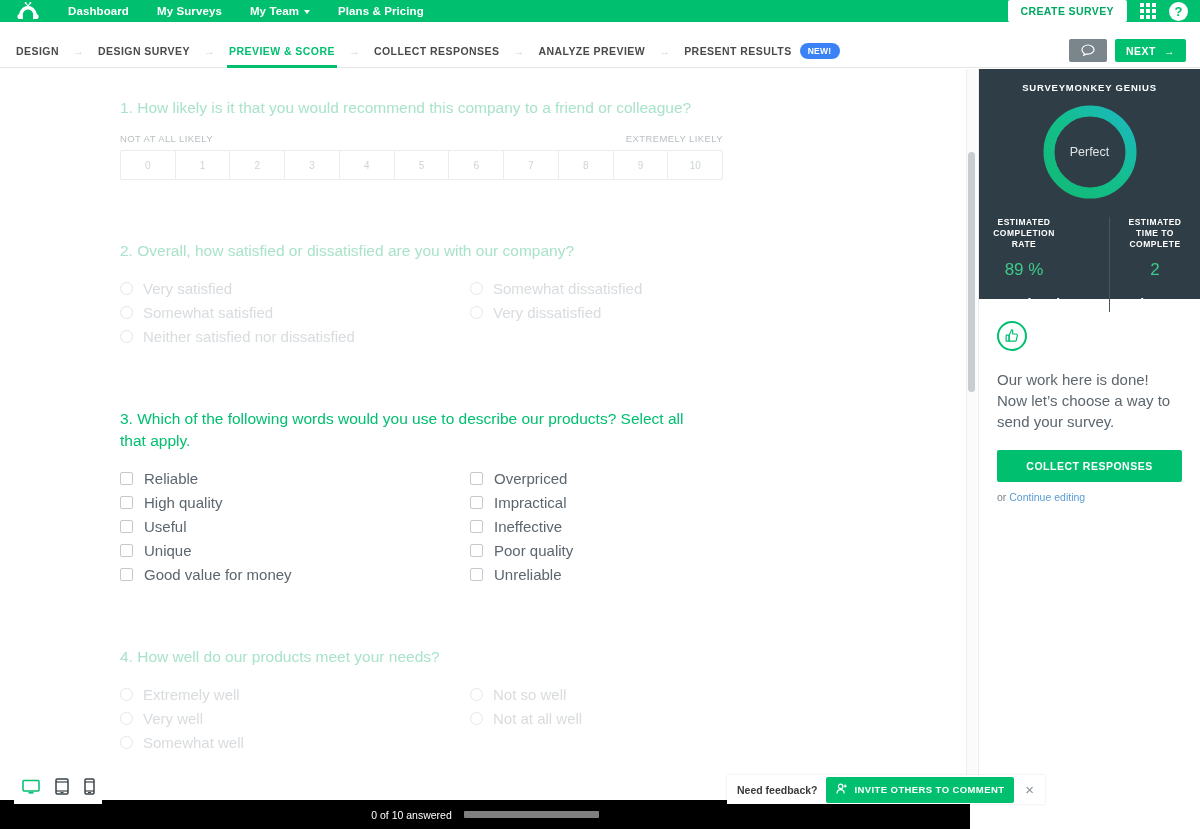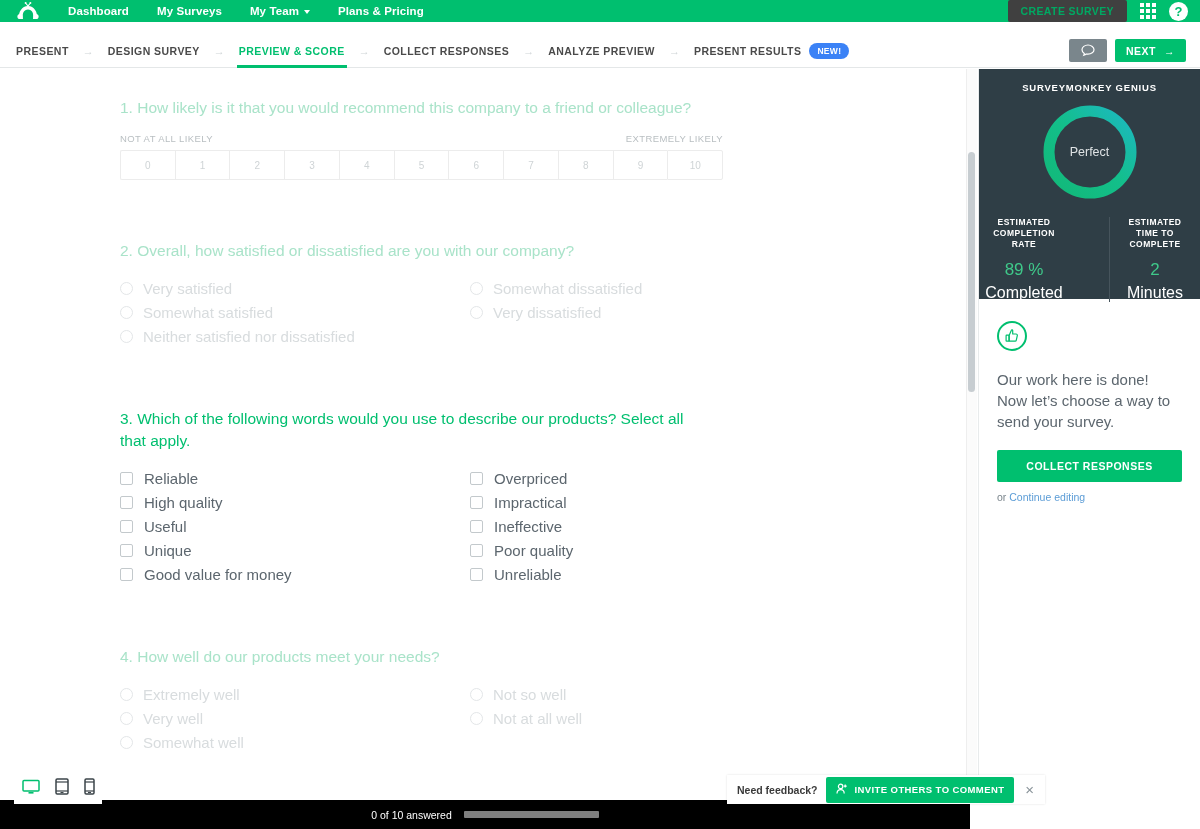--- a/index.html
+++ b/index.html
@@ -21,21 +21,21 @@
   .topnav a {
     color: #ffffff; font-size: 11.5px; font-weight: bold; text-decoration: none;
     padding: 0 14px; letter-spacing: .1px; white-space: nowrap;
     display: flex; align-items: center; gap: 5px;
   }
   .caret { display: inline-block; width: 0; height: 0;
     border-left: 3.5px solid transparent; border-right: 3.5px solid transparent;
     border-top: 4px solid #ffffff; position: relative; top: 1px; }
   .topright { margin-left: auto; display: flex; align-items: center; padding-right: 12px; gap: 13px; }
   .create-btn {
-    background: #404040; color: #00a862; font-size: 10.5px; font-weight: bold;
+    background: #ffffff; color: #00a862; font-size: 10.5px; font-weight: bold;
     padding: 5px 13px; border: 0; border-radius: 2px; letter-spacing: .4px; cursor: pointer;
     font-family: "Liberation Sans", sans-serif;
   }
   .grid-icon { display: grid; grid-template-columns: repeat(3, 4px); gap: 2px; cursor: pointer; }
   .grid-icon i { display: block; width: 4px; height: 4px; background: #fff; }
   .help-icon { width: 19px; height: 19px; border-radius: 50%; background: #fff; color: #00bf6f;
     font-size: 13px; font-weight: bold; display: flex; align-items: center; justify-content: center;
     cursor: pointer; }
 
   
@@ -128,21 +128,21 @@
   .ring-wrap { margin-top: 9px; position: relative; width: 100px; height: 100px; }
   .ring-label {
     position: absolute; inset: 0; display: flex; align-items: center; justify-content: center;
     color: #dfe3e5; font-size: 12.5px;
   }
   .genius-stats { display: flex; width: 100%; margin-top: 15px; gap: 40px; }
   .gstat { flex: 1; text-align: center; padding: 0 6px; }
   .gstat + .gstat { border-left: 1px solid #46545c; }
   .gstat-title { color: #ffffff; font-size: 8.5px; font-weight: bold; letter-spacing: .5px; line-height: 11px; }
   .gstat-value { color: #3fc98a; font-size: 17px; margin-top: 10px; }
-  .gstat-unit { color: #ffffff; font-size: 16px; margin-top: 4px; }
+  .gstat-unit { color: #ffffff; font-size: 14px; margin-top: 16px; font-weight: bold; }
 
   .cta { padding: 22px 18px 0 18px; }
   .thumb-circle {
     width: 30px; height: 30px; border-radius: 50%; border: 2px solid #00bf6f;
     display: flex; align-items: center; justify-content: center; margin-bottom: 18px;
   }
   .cta-text { font-size: 15px; color: #5c666e; line-height: 21px; margin-bottom: 18px; }
   .collect-btn {
     background: #00bf6f; color: #fff; border: 0; border-radius: 2px;
     font-size: 10.5px; font-weight: bold; letter-spacing: .5px;
@@ -226,21 +226,21 @@
           <i></i>
           <i></i>
           <i></i>
       </div>
       <div class="help-icon">?</div>
     </div>
   </div>
 
   <div class="crumbbar">
     <div class="crumbs">
-      <a class="crumb" href="#">PRESENT</a>
+      <a class="crumb" href="#">DESIGN</a>
       <span class="crumb-arrow">→</span>
       <a class="crumb" href="#">DESIGN SURVEY</a>
       <span class="crumb-arrow">→</span>
       <a class="crumb active" href="#">PREVIEW &amp; SCORE</a>
       <span class="crumb-arrow">→</span>
       <a class="crumb" href="#">COLLECT RESPONSES</a>
       <span class="crumb-arrow">→</span>
       <a class="crumb" href="#">ANALYZE PREVIEW</a>
       <span class="crumb-arrow">→</span>
       <a class="crumb" href="#">

